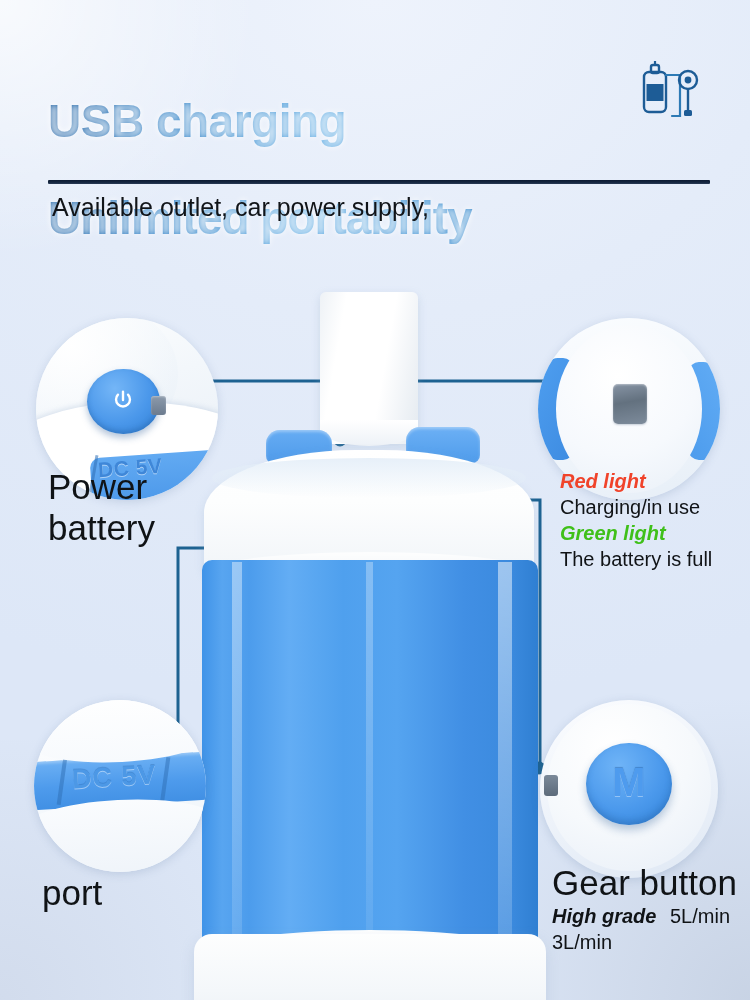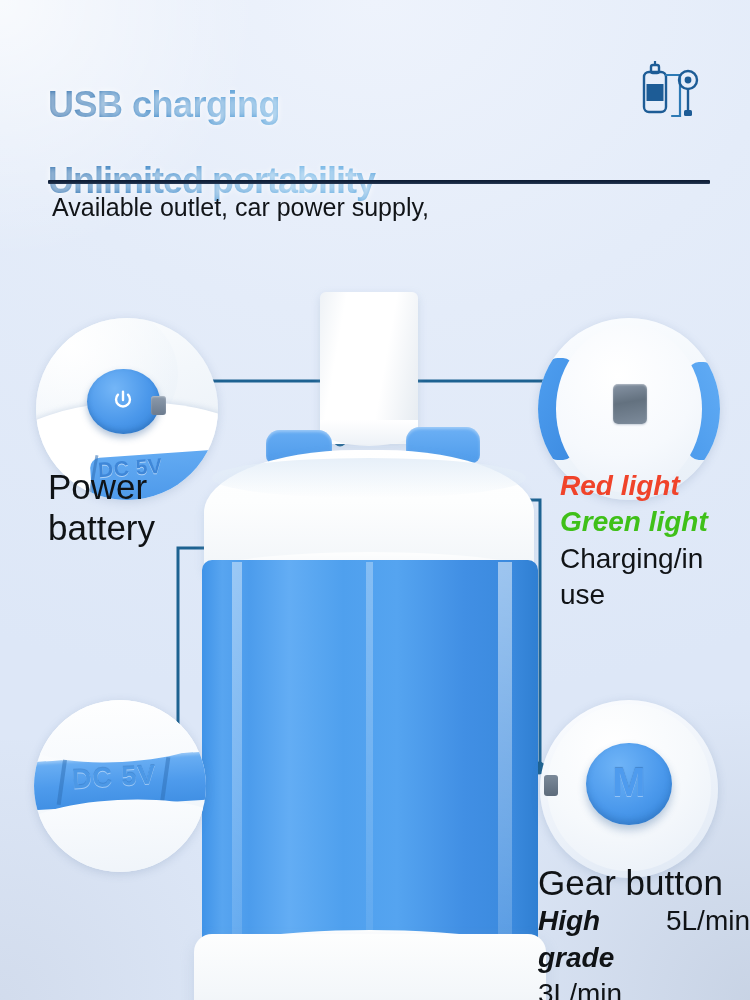--- a/index.html
+++ b/index.html
@@ -18,21 +18,21 @@
   .shade-tl{left:0;top:0;width:260px;height:260px;
     background:radial-gradient(circle at 0% 0%, rgba(255,255,255,.75), rgba(255,255,255,0) 70%);}
   .shade-br{right:0;bottom:0;width:320px;height:300px;
     background:radial-gradient(circle at 100% 100%, rgba(183,195,214,.55), rgba(183,195,214,0) 70%);}
   .shade-bl{left:0;bottom:0;width:300px;height:260px;
     background:radial-gradient(circle at 0% 100%, rgba(196,206,224,.45), rgba(196,206,224,0) 70%);}
 
   
   .headline{
     position:absolute;left:48px;top:48px;width:640px;
-    font-weight:bold;font-size:36px;line-height:1.06;
+    font-weight:bold;font-size:46px;line-height:1.06;
     letter-spacing:-0.5px;
     background:linear-gradient(100deg,#1f5fa0 0%,#2f7fc4 18%,#64aee4 42%,#3f8fd0 66%,#1d5a99 100%);
     -webkit-background-clip:text;background-clip:text;color:transparent;
     -webkit-text-fill-color:transparent;
     text-shadow:0 0 6px rgba(255,255,255,.85);
     white-space:pre-line;
   }
   .headline-l1,.headline-l2{display:block;}
   .headline-l2{letter-spacing:-1px;}
 
@@ -142,32 +142,32 @@
     box-shadow:0 5px 9px rgba(40,90,150,.32), inset 0 -4px 6px rgba(25,80,140,.28);}
   .br-m{position:absolute;left:50%;top:48%;transform:translate(-50%,-50%);
     font-size:40px;font-weight:bold;color:#4e9bee;
     text-shadow:0 1px 0 rgba(255,255,255,.38), 0 -1px 1px rgba(30,90,160,.45);}
   .br-port{position:absolute;left:2%;top:42%;width:8%;height:12%;
     background:linear-gradient(180deg,#7b8999,#5d6b7b);border-radius:3px;}
 
   
   .label{position:absolute;color:#101316;}
   .label-title{font-size:35px;line-height:1.18;}
-  .label-sub{font-size:28px;line-height:1.3;}
+  .label-sub{font-size:20px;line-height:1.3;}
   .lb-red{color:#f0432a;font-weight:bold;font-style:italic;}
   .lb-green{color:#3fc019;font-weight:bold;font-style:italic;}
   .lb-plain{color:#101316;}
   .grade-row{display:flex;align-items:baseline;}
   .grade-name{font-weight:bold;font-style:italic;min-width:118px;}
   .grade-val{font-weight:normal;font-style:normal;}
 
   .lab-power{left:48px;top:466px;}
   .lab-charge{left:42px;top:872px;}
   .lab-pilot{left:560px;top:468px;}
-  .lab-gear{left:538px;top:862px;}
+  .lab-gear{left:552px;top:862px;}
 
   
   .product{position:absolute;left:170px;top:270px;width:410px;height:700px;}
   .spout{
     position:absolute;left:150px;top:22px;width:98px;height:152px;
     background:linear-gradient(100deg,#eef2f6 0%,#ffffff 22%,#ffffff 62%,#e4eaf0 100%);
     border-radius:6px 6px 12px 12px;
     box-shadow:0 3px 8px rgba(140,165,195,.28);
   }
   .spout-ring{position:absolute;left:150px;top:150px;width:98px;height:26px;
@@ -344,26 +344,28 @@
       </div>
     </div>
   </div>
 
   <div class="label lab-power">
     <div class="label-title">Power</div>
     <div class="label-title">battery</div>
   </div>
 
   <div class="label lab-charge">
+    <div class="label-title">port</div>
   </div>
 
   <div class="label lab-pilot">
     <div class="label-sub lb-red">Red light</div>
+    <div class="label-sub lb-plain">Charging/in use</div>
     <div class="label-sub lb-green">Green light</div>
-    <div class="label-sub lb-plain">Charging/in use</div>
+    <div class="label-sub lb-plain">The battery is full</div>
   </div>
 
   <div class="label lab-gear">
     <div class="label-title">Gear button</div>
     <div class="label-sub grade-row">
       <span class="grade-name">High grade</span>
       <span class="grade-val">5L/min</span>
     </div>
     <div class="label-sub grade-row">
       <span class="grade-val">3L/min</span>

